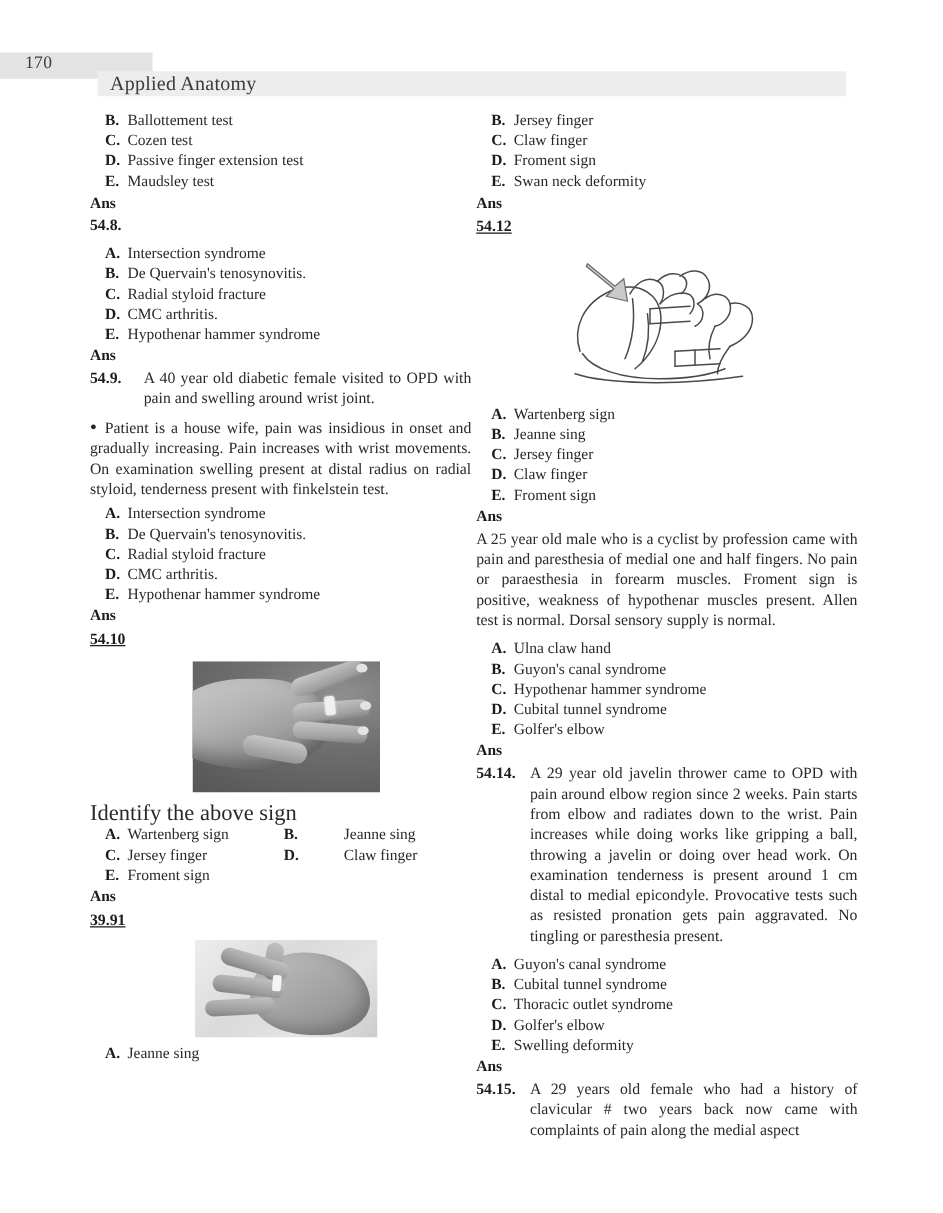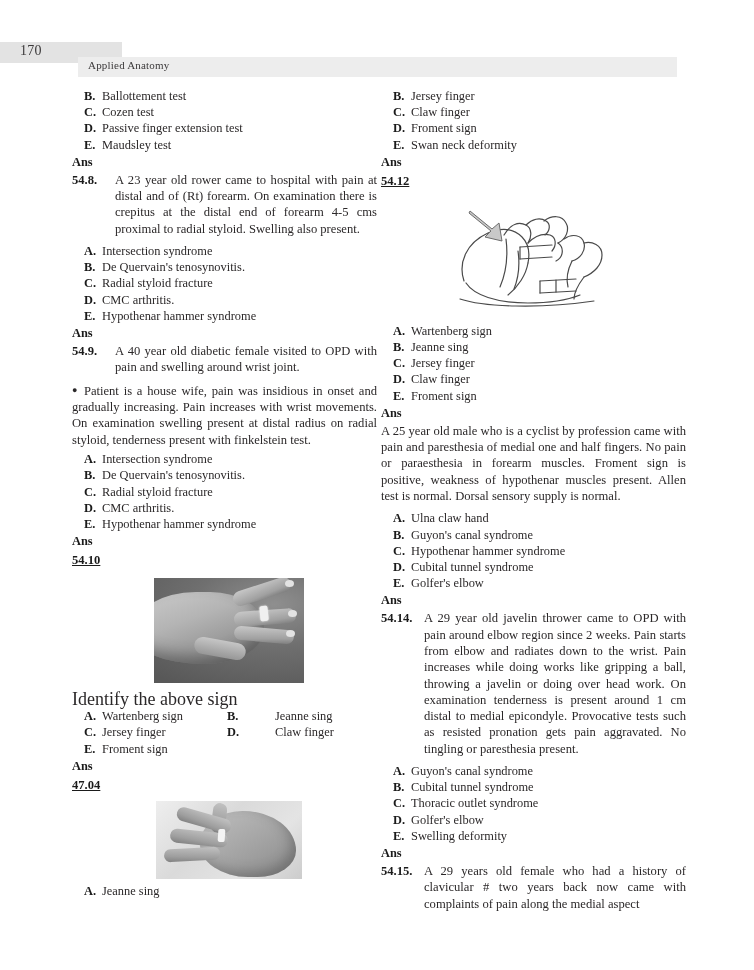--- a/index.html
+++ b/index.html
@@ -32,21 +32,21 @@
   }
   .header-band {
     position: absolute;
     left: 78px; top: 57px;
     width: 599px; height: 20px;
     background: #ededed;
   }
   .header-title {
     position: absolute;
     left: 88px; top: 59px;
-    font-size: 11px;
+    font-size: 16px;
     color: #3c3a3b;
     letter-spacing: .2px;
   }
 
   
   .col {
     position: absolute;
     top: 88px;
     width: 305px;
   }
@@ -268,21 +268,20 @@
   </div>
   <div class="opt">
     <span class="opt-letter">E.</span>
     <span class="opt-text">Maudsley test</span>
   </div>
 
   <div class="ans">Ans</div>
 
   <div class="q">
     <span class="q-num">54.8.</span>
-    <span class="q-body">A 23 year old rower came to hospital with pain at distal and of (Rt) forearm. On examination there is crepitus at the distal end of forearm 4-5 cms proximal to radial styloid. Swelling also present.</span>
   </div>
   <div class="spacer-4"></div>
   <div class="opt">
     <span class="opt-letter">A.</span>
     <span class="opt-text">Intersection syndrome</span>
   </div>
   <div class="opt">
     <span class="opt-letter">B.</span>
     <span class="opt-text">De Quervain's tenosynovitis.</span>
   </div>
@@ -368,21 +367,21 @@
       <span class="lt lt-b">D.</span>
       <span>Claw finger</span>
     </span>
   </div>
   <div class="opt">
     <span class="opt-letter">E.</span>
     <span class="opt-text">Froment sign</span>
   </div>
   <div class="ans">Ans</div>
 
-  <div class="q-num-only">47.04</div>
+  <div class="q-num-only">39.91</div>
 
   <div class="fig-wrap">
     <div class="photo photo-2">
       <div class="ph2-bg"></div>
       <div class="ph2-palm"></div>
       <div class="ph2-f ph2-f4"></div>
       <div class="ph2-f ph2-f1"></div>
       <div class="ph2-f ph2-f2"></div>
       <div class="ph2-f ph2-f3"></div>
       <div class="ph2-ring"></div>

